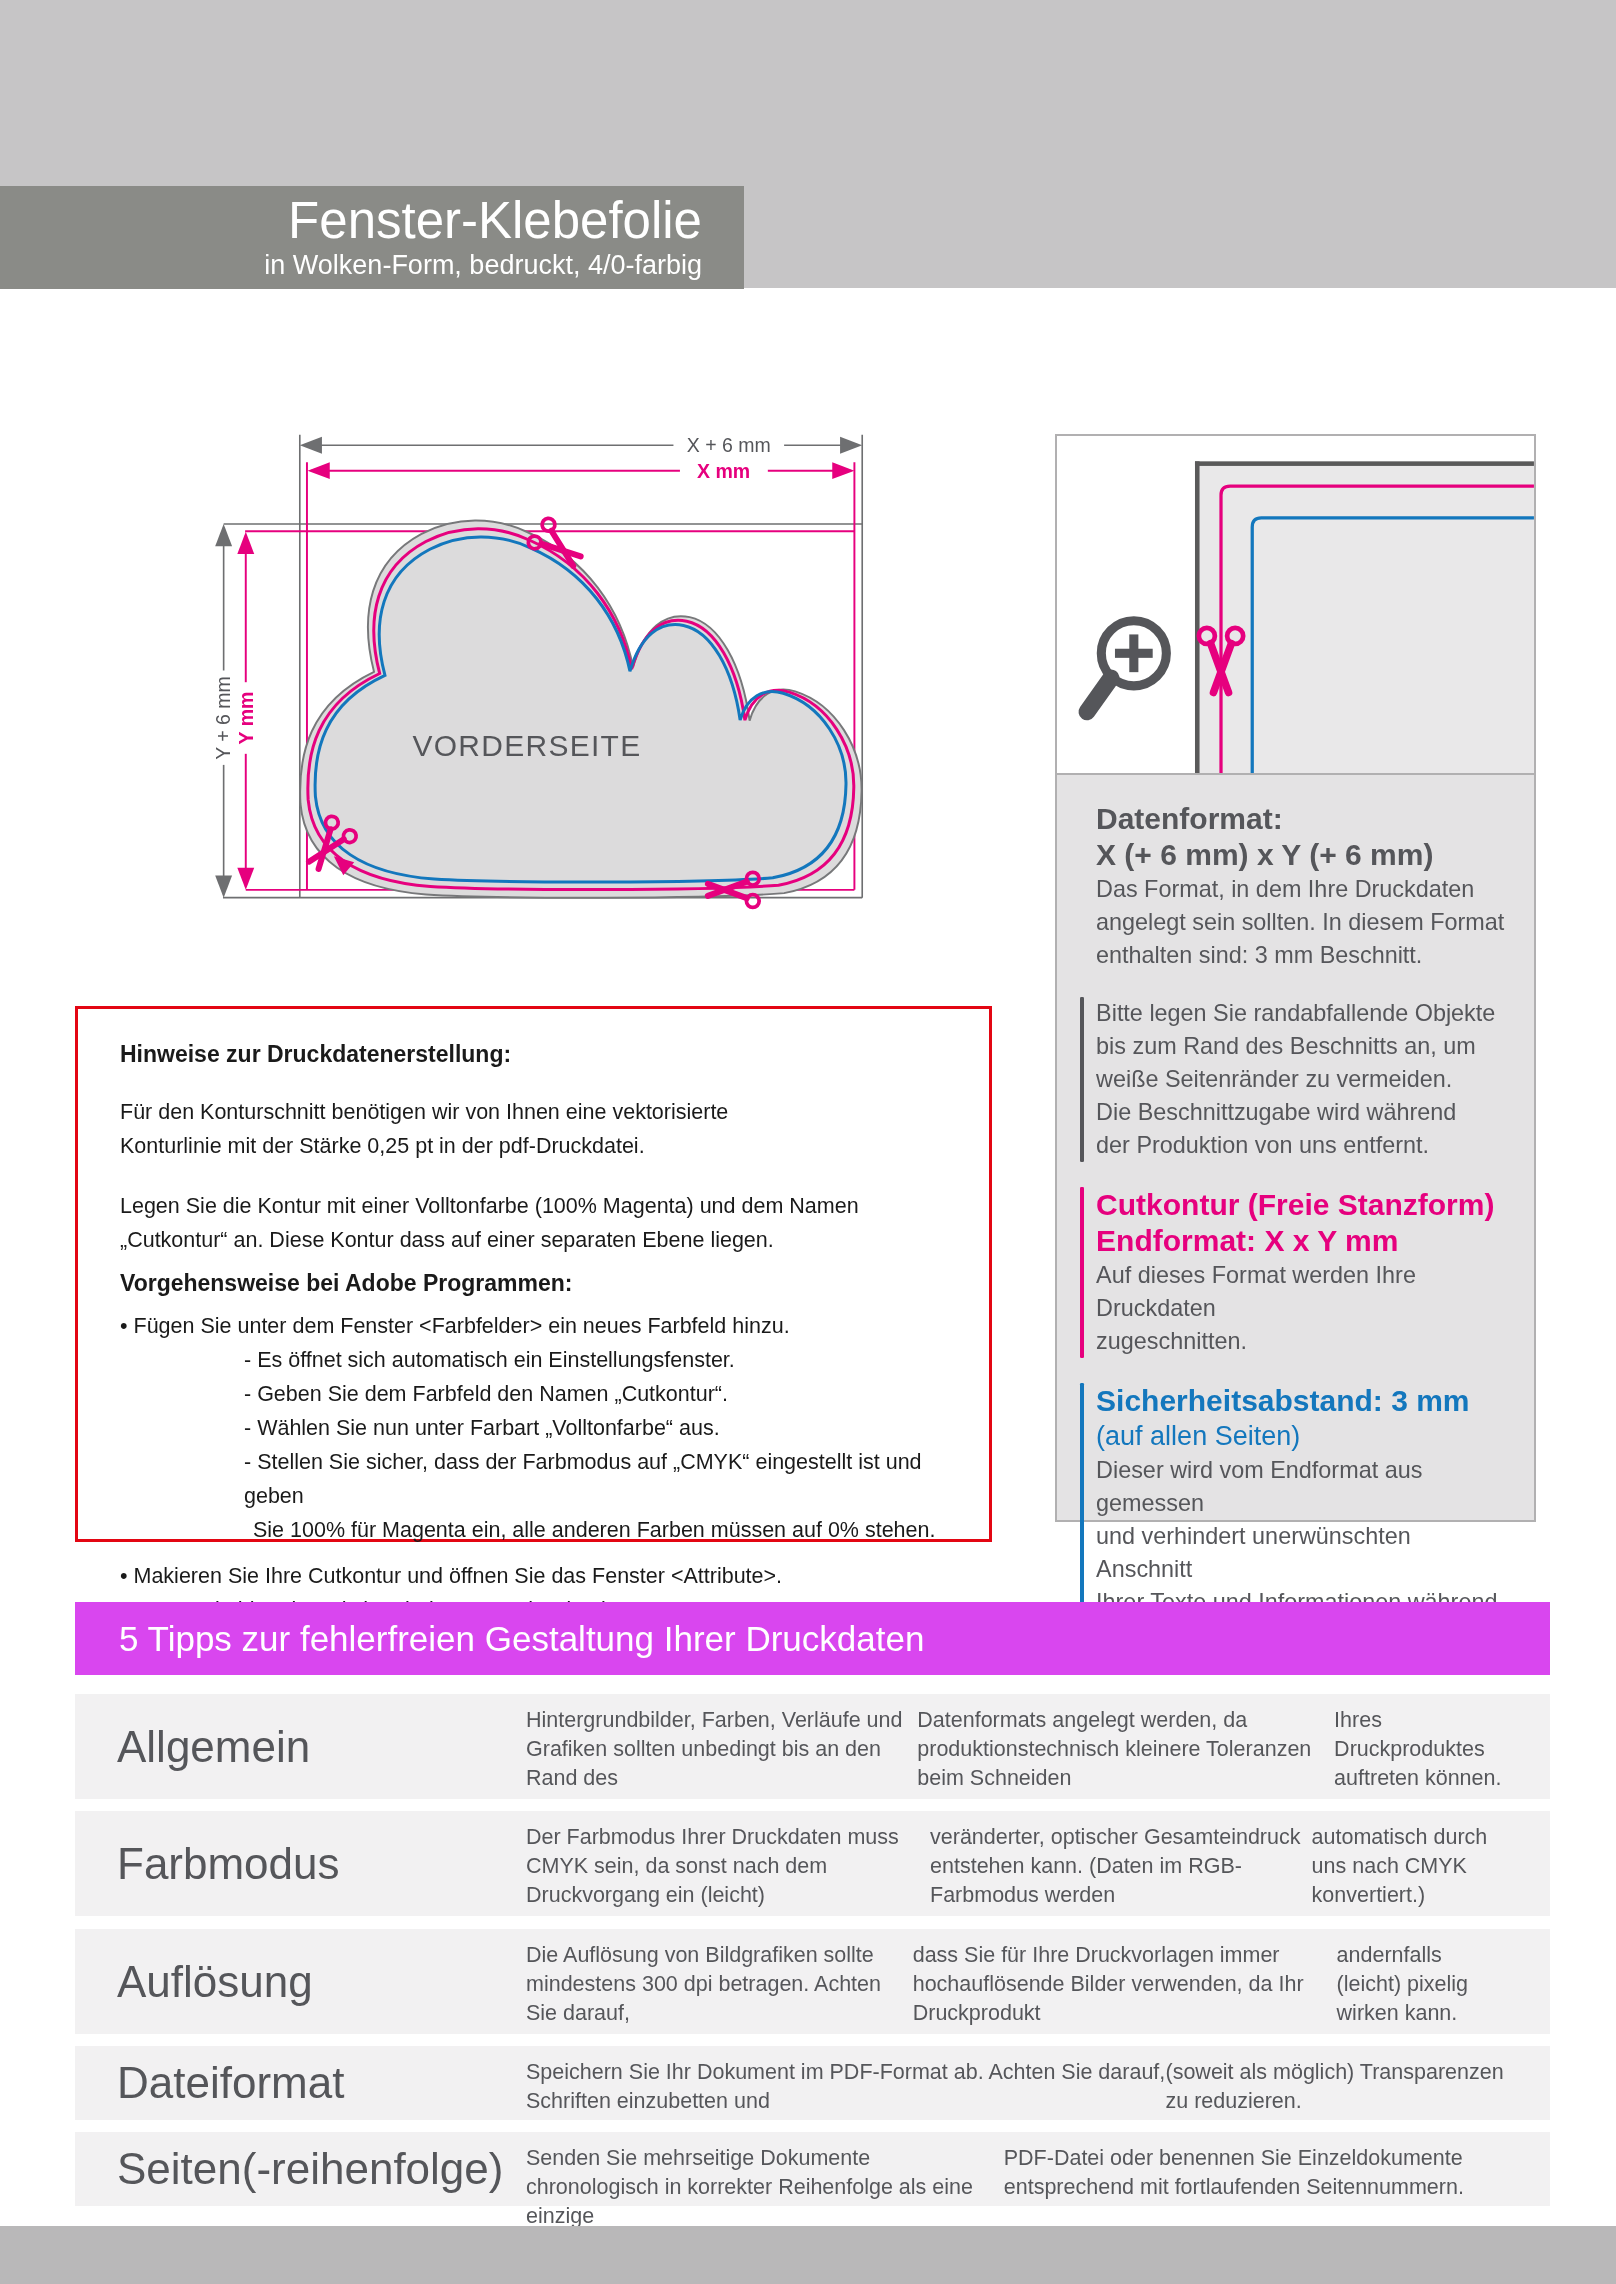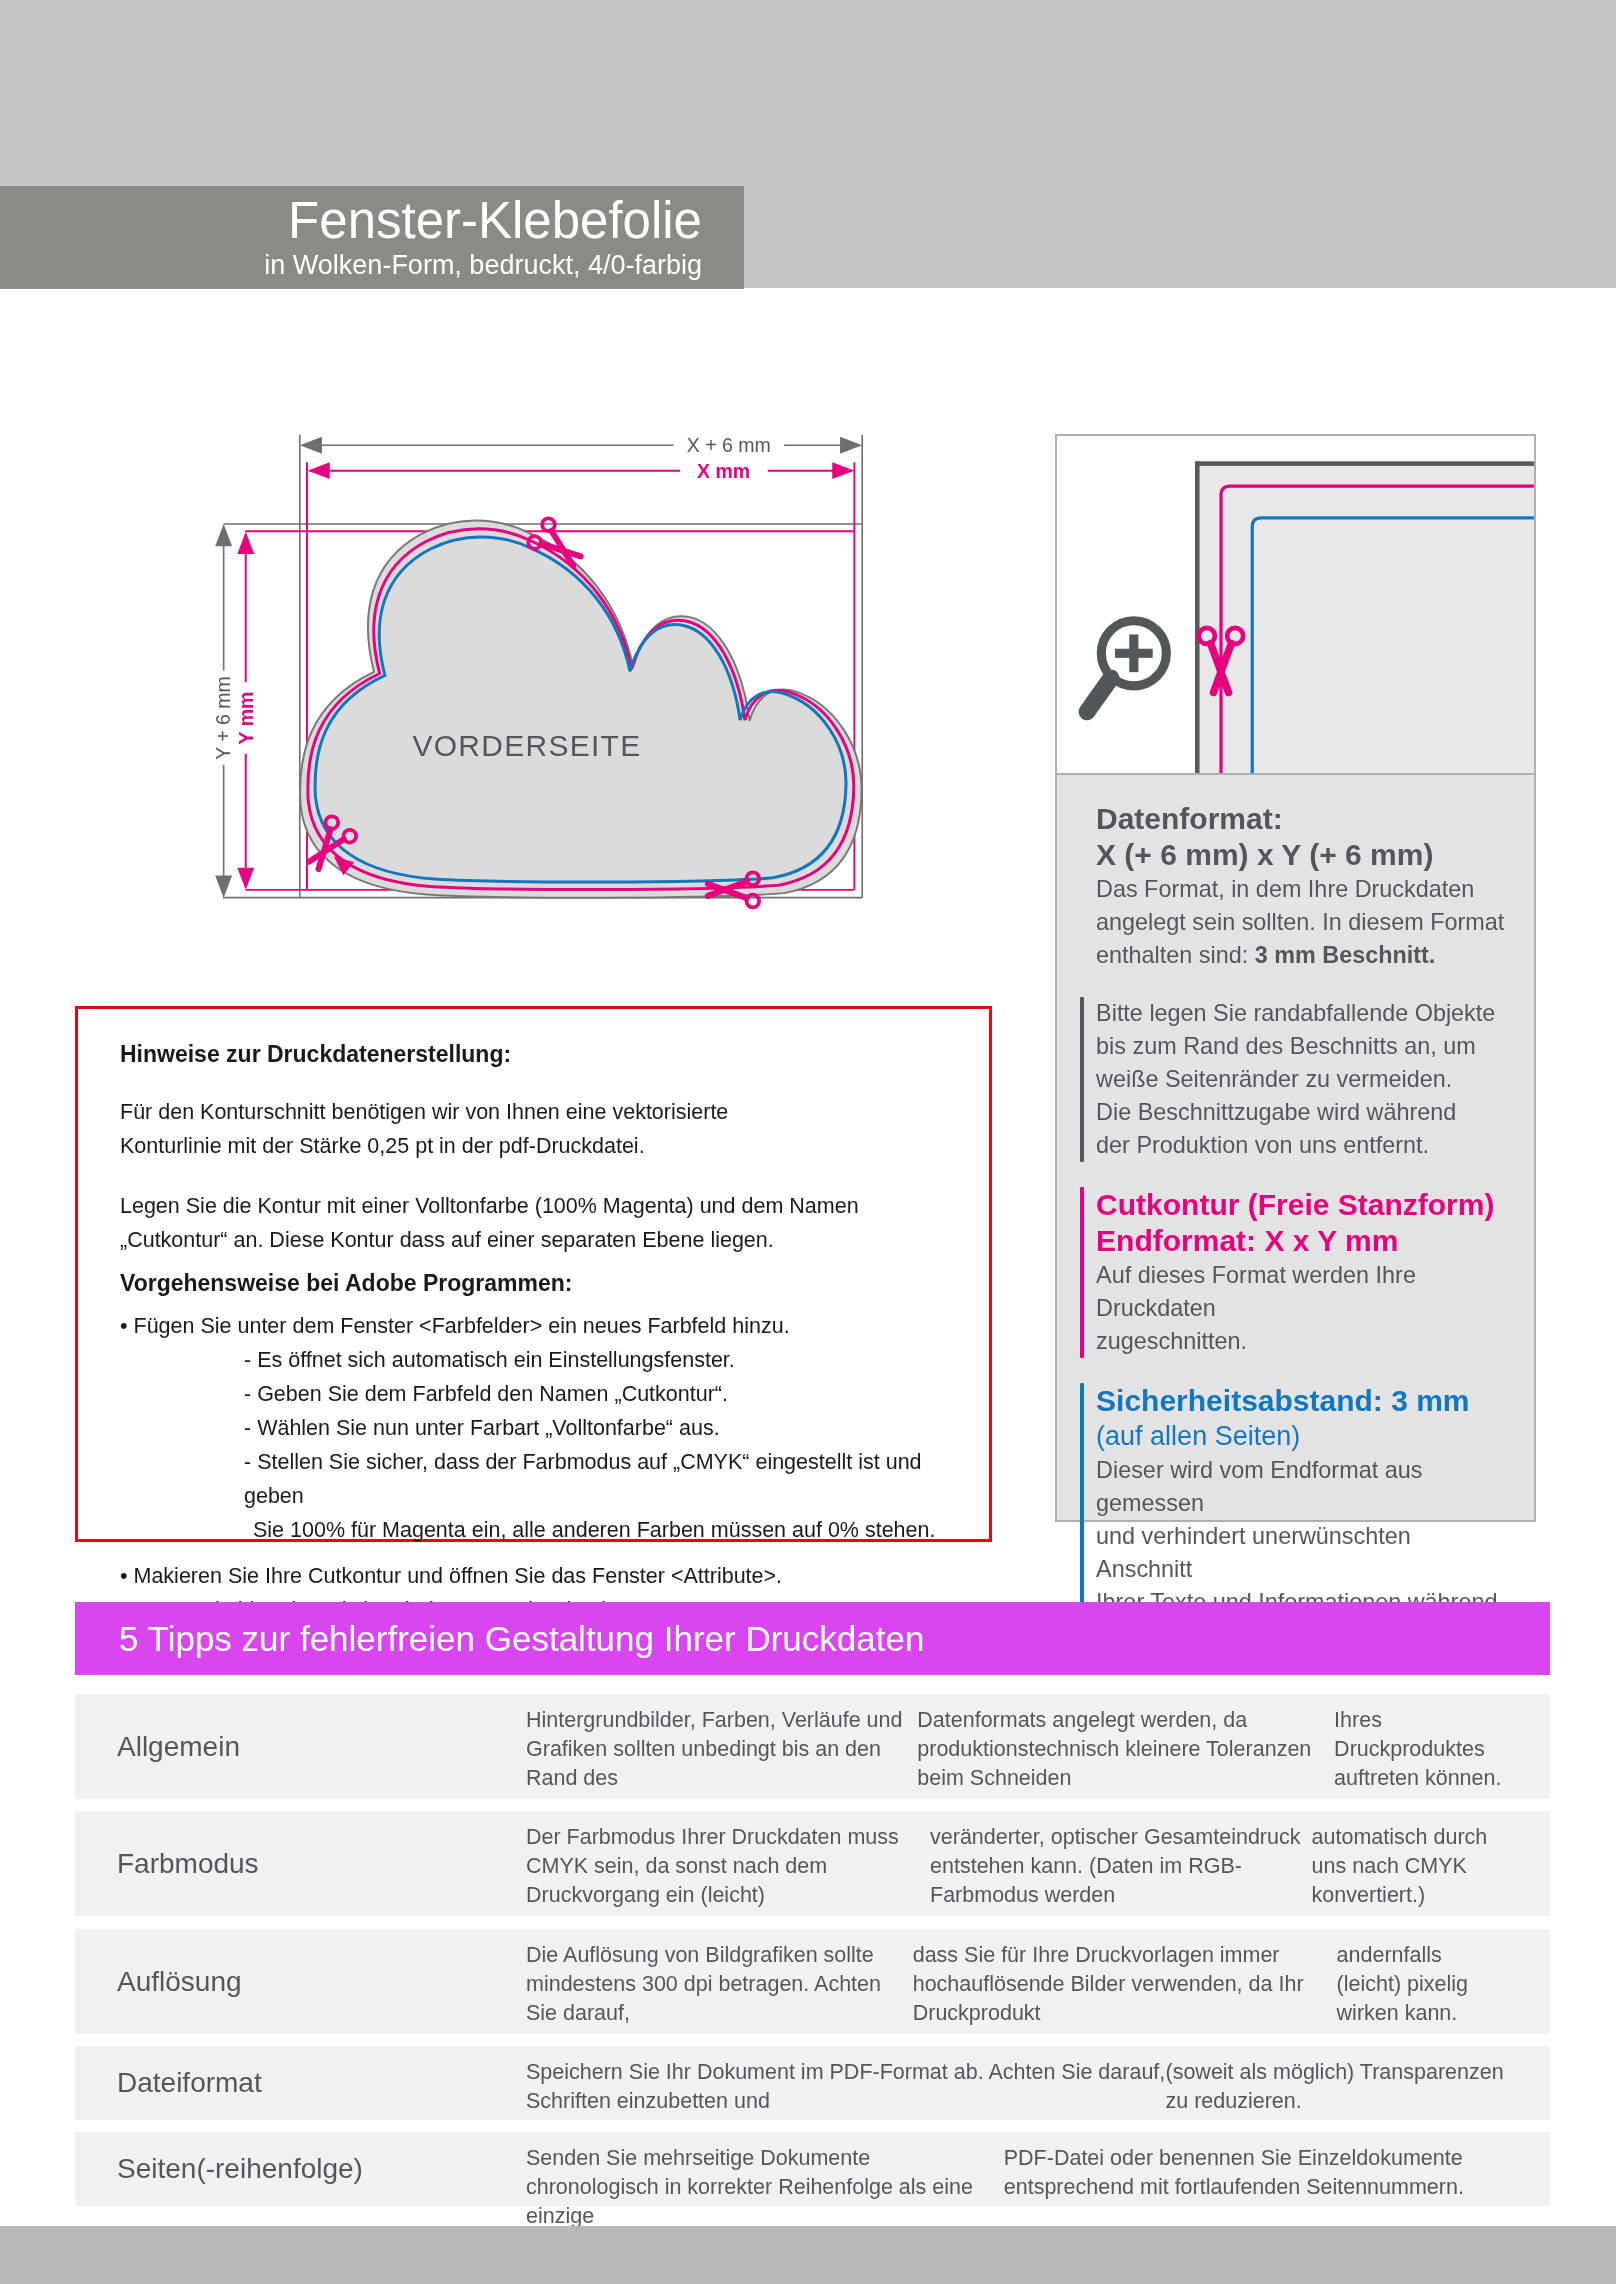--- a/index.html
+++ b/index.html
@@ -29,40 +29,40 @@
   .gp-bar.gray{background:#55565a;}
   .gp-bar.magenta{background:#e6007e;}
   .gp-bar.blue{background:#1377bd;}
   .gp-content{flex:1;}
   .gp-nobar{padding-left:39px;}
   .gp-h{font-size:30px;font-weight:bold;line-height:36px;color:#55565a;}
   .gp-h.magenta{color:#e6007e;}
   .gp-h.blue{color:#1377bd;}
   .gp-sub.blue{font-size:27px;color:#1377bd;line-height:35px;}
   .gp-line{display:block;font-size:23.4px;line-height:33px;color:#55565a;}
-  .gp-line b{font-weight:bold;}
+  .gp-line b{font-weight:normal;}
 
   
   .redbox{left:75px;top:1006px;width:917px;height:536px;border:3.3px solid #e30613;
           box-sizing:border-box;background:#fff;padding:31px 33px 0 42px;color:#1a1a1a;}
   .rb-h{font-size:23px;font-weight:bold;line-height:29px;}
   .rb-line{display:block;font-size:21.5px;line-height:34px;}
   .rb-gap{height:26px;}
   .rb-gap-s{height:11.7px;}
   .rb-indent{padding-left:124px;}
   .rb-indent2{padding-left:133px;}
   .rb-cont{padding-left:7.8px;}
 
   
   .tips-band{left:75px;top:1602px;width:1475px;height:73px;background:#d946ef;
              display:flex;align-items:center;}
   .tips-band span{color:#ffffff;font-size:35px;padding-left:44px;}
   .tip-row{left:75px;width:1475px;background:#f2f1f2;}
   .tip-label{position:absolute;left:42px;top:0;height:100%;display:flex;align-items:center;
-             font-size:28px;color:#55565a;font-weight:400;}
+             font-size:44px;color:#55565a;font-weight:400;}
   .tip-body{position:absolute;left:451px;top:12px;height:100%;right:39px;
             display:flex;flex-direction:row;justify-content:center;}
   .tip-body span{display:block;font-size:21.5px;line-height:29px;color:#55565a;}
 
   .footer{left:0;top:2226px;width:1616px;height:58px;background:#b9b8b9;}
 
   svg text{font-family:"Liberation Sans",sans-serif;}
 </style>
 </head>
 <body>

